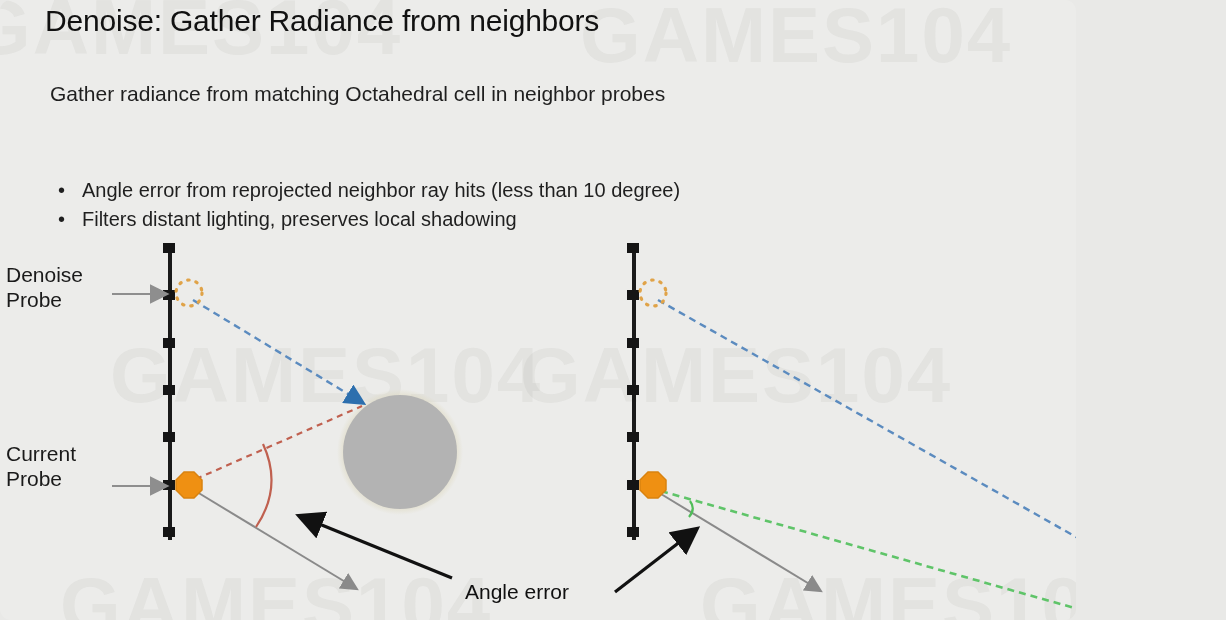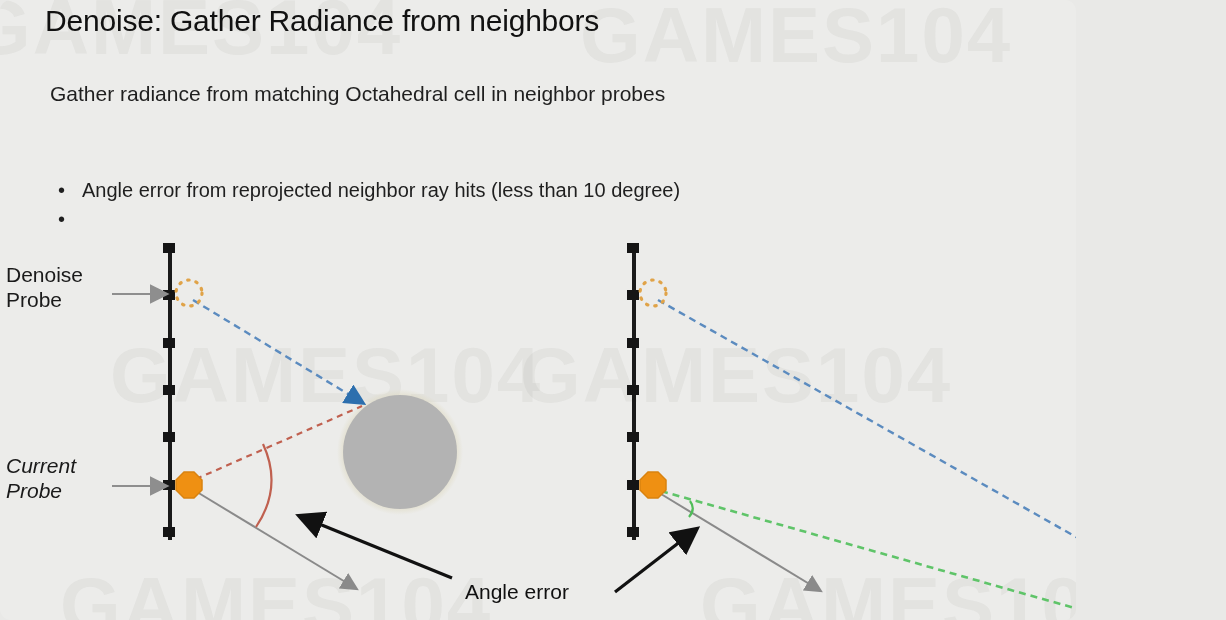--- a/index.html
+++ b/index.html
@@ -79,21 +79,21 @@
     top: 0;
   }
 
   .side-label {
     position: absolute;
     font-size: 21px;
     line-height: 25px;
     color: #1a1a1a;
   }
   #lbl-neighbor { left: 6px;  top: 262px; }
-  #lbl-current  { left: 6px;  top: 453px; font-style: italic; }
+  #lbl-current  { left: 6px;  top: 441px; }
 
   #lbl-angle-error {
     position: absolute;
     left: 465px;
     top: 580px;
     font-size: 21px;
     color: #101010;
   }
 
   svg.diagram {
@@ -118,20 +118,21 @@
 
   <div id="title">Denoise: Gather Radiance from neighbors</div>
   <div id="subtitle">Gather radiance from matching Octahedral cell in neighbor probes</div>
   <ul id="bullets">
     <li>
       <span class="bullet-dot">•</span>
       <span>Angle error from reprojected neighbor ray hits (less than 10 degree)</span>
     </li>
     <li>
       <span class="bullet-dot">•</span>
+      <span>Filters distant lighting, preserves local shadowing</span>
     </li>
   </ul>
 
   <svg class="diagram" viewBox="0 0 1226 620">
     <defs>
       <marker id="mk-blue" markerWidth="9" markerHeight="9" refX="5" refY="4.5" orient="auto">
         <path d="M0,0 L9,4.5 L0,9 Z" fill="#2c6fae"></path>
       </marker>
       <marker id="mk-gray" markerWidth="9" markerHeight="9" refX="5" refY="4.5" orient="auto">
         <path d="M0,0 L9,4.5 L0,9 Z" fill="#8a8a8a"></path>

